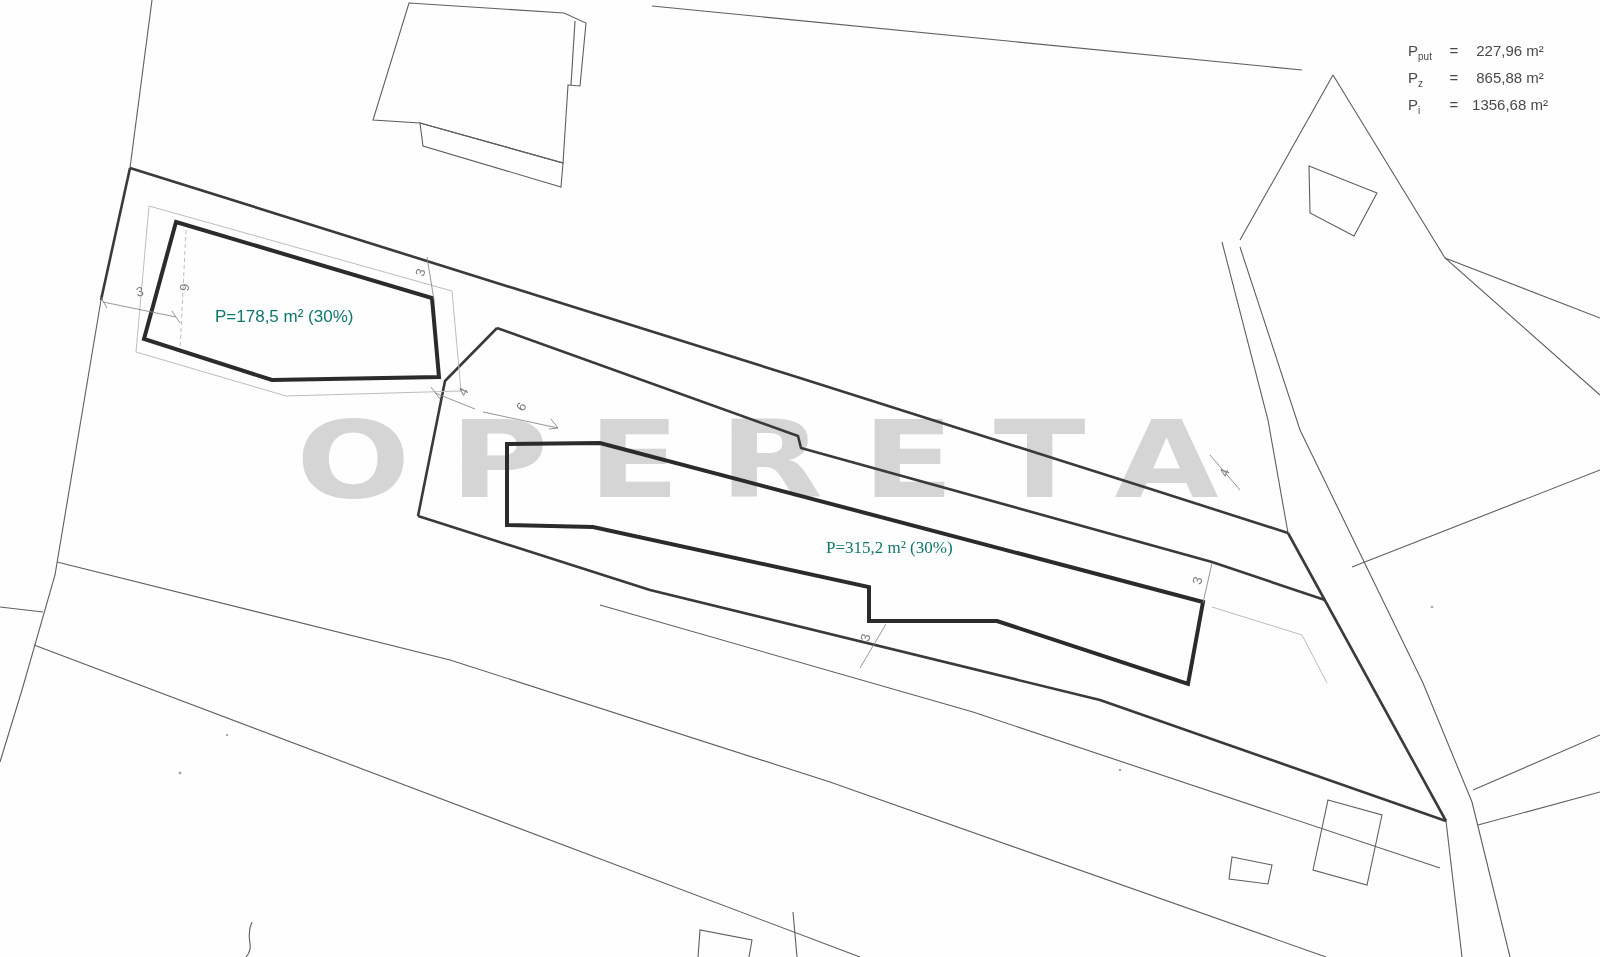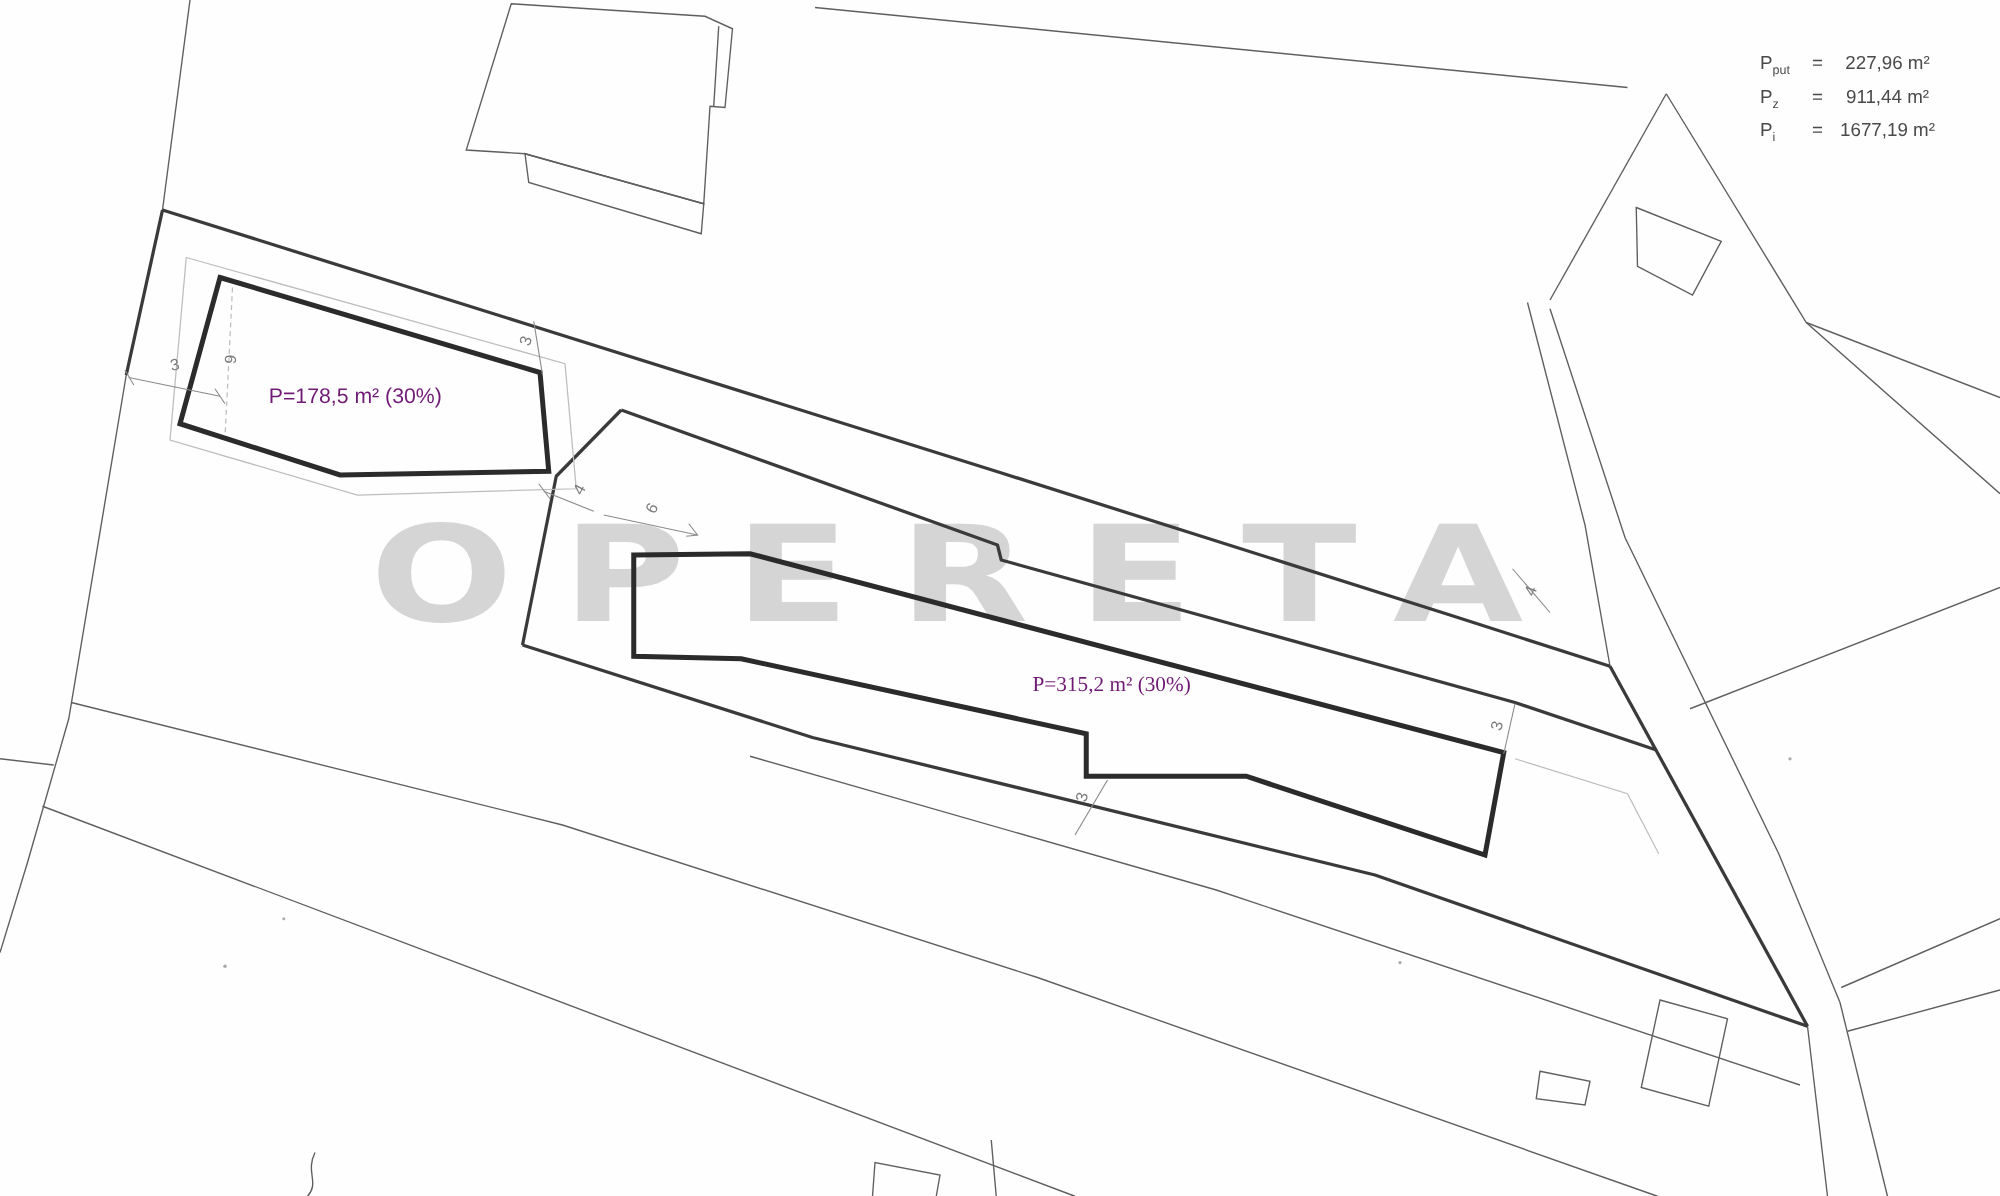--- a/index.html
+++ b/index.html
@@ -3,21 +3,21 @@
 <meta charset="utf-8">
 <style>
   html,body{margin:0;padding:0;background:#ffffff;}
   .canvas{position:relative;width:1600px;height:957px;background:#fefefe;overflow:hidden;
           font-family:"Liberation Sans",sans-serif;}
   svg.plan{position:absolute;left:0;top:0;}
   .watermark{position:absolute;left:296px;top:398px;font-size:116px;font-weight:bold;
              color:#bcbcbc;opacity:.62;letter-spacing:34px;white-space:nowrap;
              transform:scaleX(1.16) scaleY(0.92);transform-origin:left top;
              font-family:"DejaVu Sans",sans-serif;}
-  .area-label{position:absolute;font-size:17px;color:#701a75;white-space:nowrap;
+  .area-label{position:absolute;font-size:17px;color:#0f766e;white-space:nowrap;
               font-family:"Liberation Sans",sans-serif;}
   #area1{left:215px;top:307px;}
   #area2{left:826px;top:538px;font-family:Liberation Serif, serif;}
   .legend{position:absolute;left:1408px;top:40px;font-size:15px;color:#4a4a4a;}
   .lg-row{display:grid;grid-template-columns:38px 16px 96px;line-height:21px;}
   .lg-sym sub{font-size:10px;}
   .lg-eq{text-align:center;}
   .lg-val{text-align:center;}
   text.dim{font-size:13px;fill:#7b7b7b;font-family:"Liberation Sans",sans-serif;}
 </style>
@@ -122,22 +122,22 @@
 
   <div class="legend">
     <div class="lg-row">
       <span class="lg-sym"><span>P</span><sub>put</sub></span>
       <span class="lg-eq">=</span>
       <span class="lg-val">227,96 m²</span>
     </div>
     <div class="lg-row">
       <span class="lg-sym"><span>P</span><sub>z</sub></span>
       <span class="lg-eq">=</span>
-      <span class="lg-val">911,44 m²</span>
+      <span class="lg-val">865,88 m²</span>
     </div>
     <div class="lg-row">
       <span class="lg-sym"><span>P</span><sub>i</sub></span>
       <span class="lg-eq">=</span>
-      <span class="lg-val">1677,19 m²</span>
+      <span class="lg-val">1356,68 m²</span>
     </div>
   </div>
 
 </div>
 
 </body></html>

